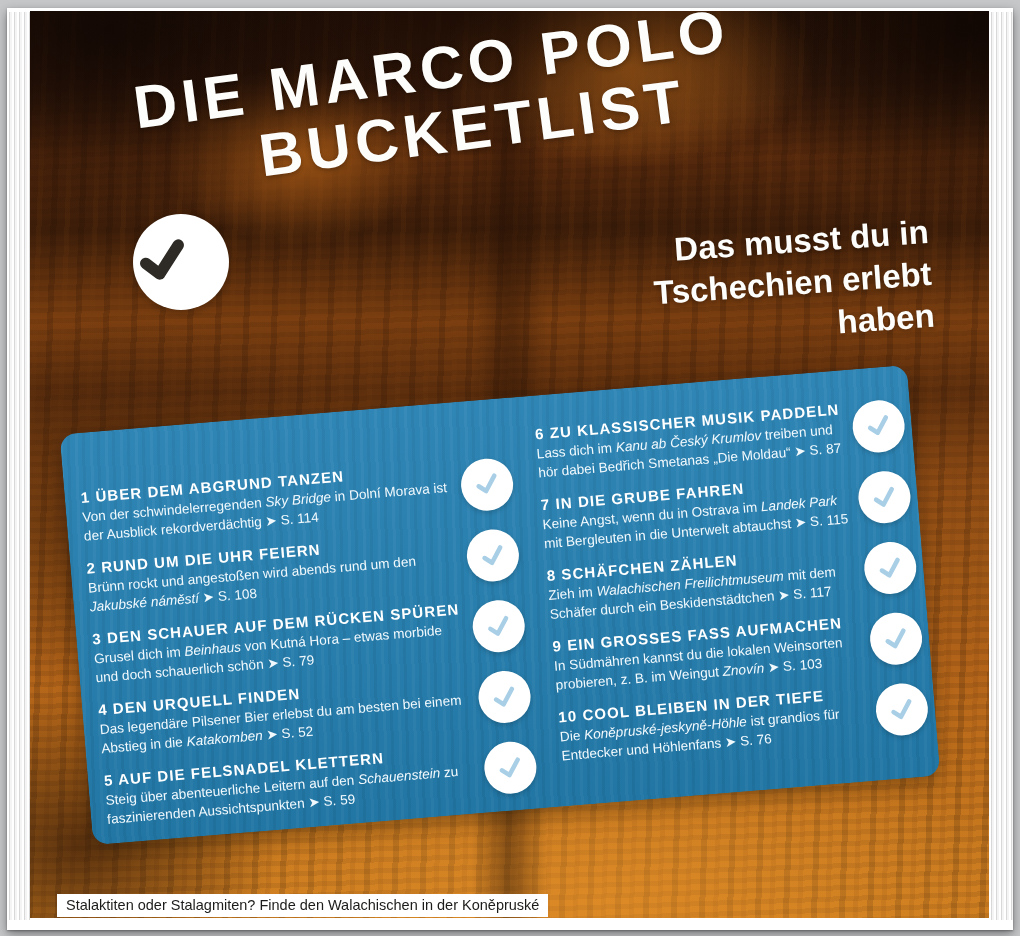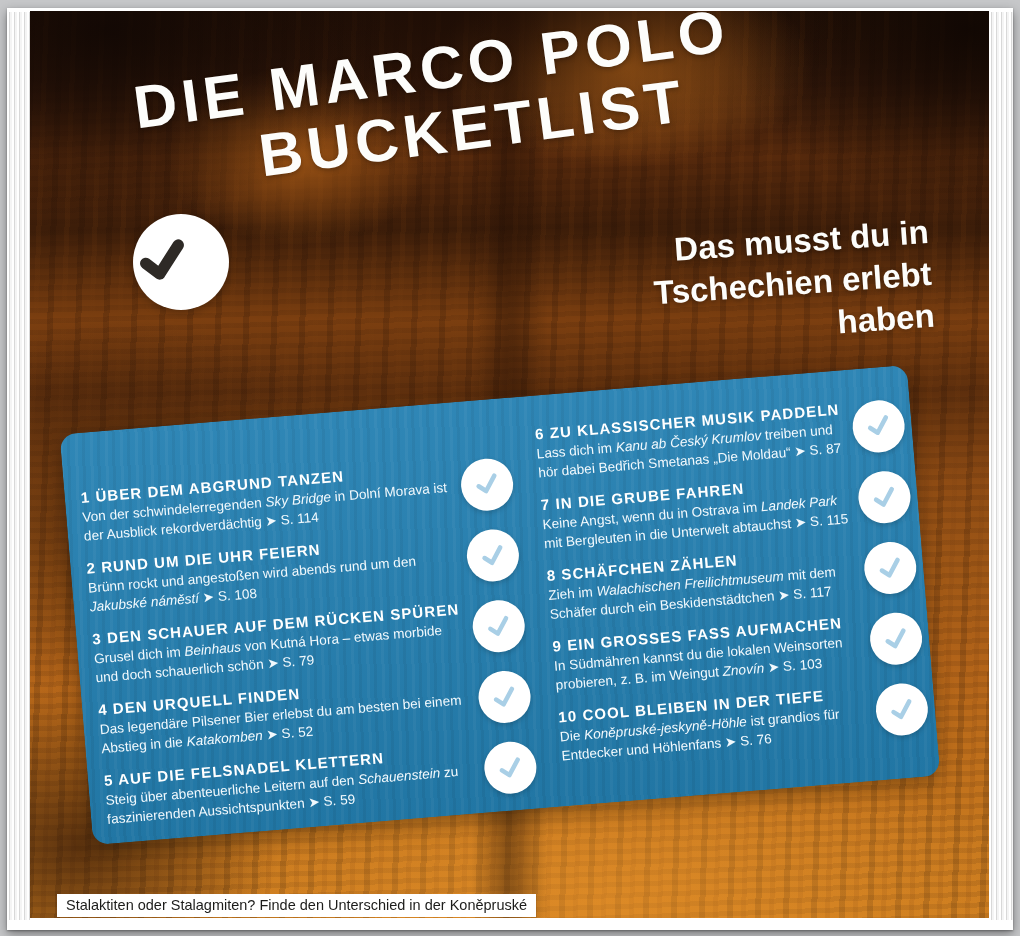--- a/index.html
+++ b/index.html
@@ -206,15 +206,15 @@
                 <svg class="check-svg" viewBox="0 0 24 24">
                   <path d="M5 12.5 L10 17.5 L19 7" fill="none" stroke="#a9cfe6" stroke-width="3.6" stroke-linecap="round" stroke-linejoin="round"></path>
                 </svg>
               </div>
             </div>
           </div>
       </div>
 
     </div>
 
-    <div class="caption-bar">Stalaktiten oder Stalagmiten? Finde den Unterschied in der Koněpruské</div>
+    <div class="caption-bar">Stalaktiten oder Stalagmiten? Finde den Walachischen in der Koněpruské</div>
   </div>
 </div>
 
 </body></html>

